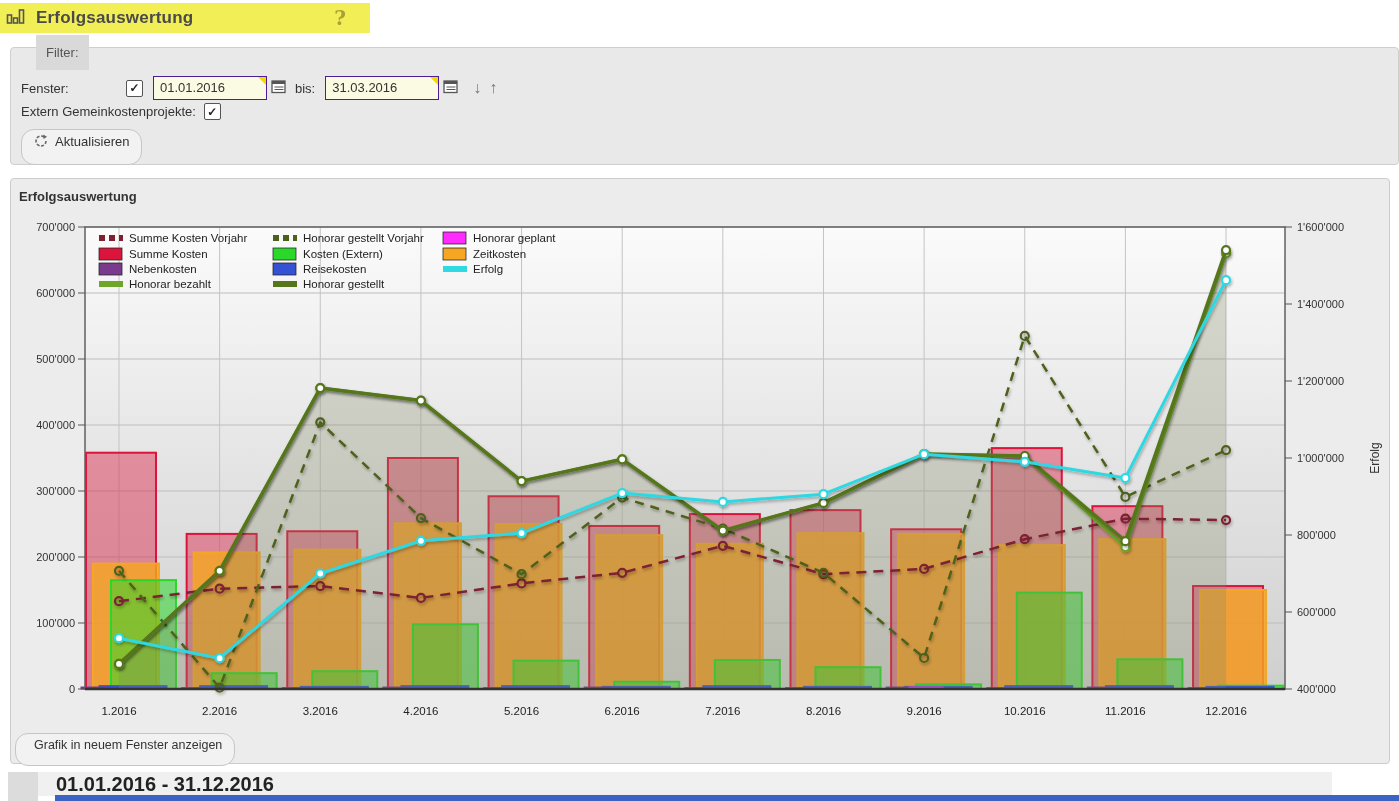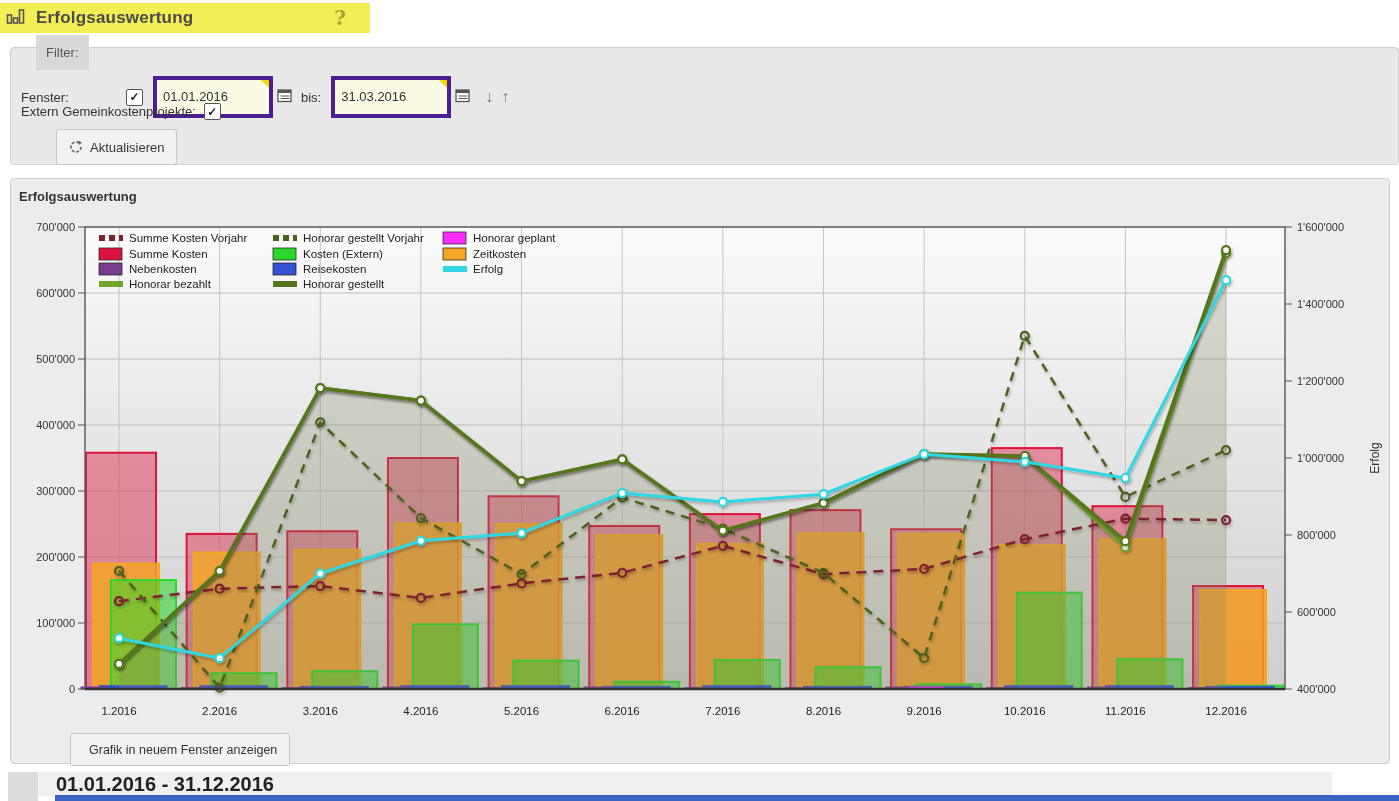--- a/index.html
+++ b/index.html
@@ -17,39 +17,39 @@
              border:1px solid #cfcfcf;border-radius:4px;}
   .filterbox .legendtab{position:absolute;left:25px;top:-13px;background:#d9d9d9;color:#555;
              font-size:13px;padding:10px 10px;}
   .frow{position:absolute;left:10px;display:flex;align-items:center;font-size:13px;color:#333;}
   .frow.r1{top:28px;}
   .frow.r2{top:55px;}
   .lbl-zeitraum{width:105px;display:inline-block;}
   .cbx{width:15px;height:15px;background:#fff;border:1px solid #555;border-radius:2px;
        display:inline-flex;align-items:center;justify-content:center;font-size:12px;
        font-weight:bold;color:#222;cursor:pointer;}
-  .datefield{position:relative;width:100px;height:20px;background:#fbfbe3;border:4px solid #4c1d95;
-             font-size:13px;color:#333;padding:7px 6px;line-height:19px;margin-left:10px;}
+  .datefield{position:relative;width:100px;height:20px;background:#fbfbe3;border:1px solid #4c1d95;
+             font-size:13px;color:#333;padding:1px 6px;line-height:19px;margin-left:10px;}
   .datefield .corner{position:absolute;right:0;top:0;width:0;height:0;
              border-top:8px solid #f5d800;border-left:8px solid transparent;}
   .calbtn{margin-left:4px;cursor:pointer;display:inline-block;}
   .bis{margin-left:8px;}
   .sortarrow{font-size:16px;color:#777;margin-left:14px;cursor:pointer;}
   .sortarrow.up{margin-left:8px;}
-  .btn{display:inline-flex;align-items:center;background:#f2f2f2;border:1px solid #c6c6c6;
-       border-radius:3px;font-size:13px;color:#333;padding:4px 12px;cursor:pointer;margin-left:35px;}
+  .btn{display:inline-flex;background:#f2f2f2;border:1px solid #c6c6c6;
+       border-radius:13px;font-size:13px;color:#333;padding:4px 12px;cursor:pointer;}
   .refreshbtn{position:absolute;left:10px;top:81px;height:26px;}
   .refreshbtn svg{margin-right:7px;}
   .keinecbx{margin-left:8px;}
   
   .chartpanel{position:absolute;left:10px;top:178px;width:1378px;height:584px;background:#ececec;
               border:1px solid #ccc;border-radius:4px;}
   .chartpanel .ctitle{position:absolute;left:8px;top:10px;font-size:13px;font-weight:bold;color:#333;}
   #chart-svg{position:absolute;left:0;top:32px;}
-  .openwin{position:absolute;left:24px;top:554px;height:23px;font-size:12.5px;z-index:5;padding-left:18px;}
+  .openwin{position:absolute;left:4px;top:554px;height:23px;font-size:12.5px;z-index:5;padding-left:18px;}
   
   .foot-gray{position:absolute;left:8px;top:772px;width:30px;height:29px;background:#dcdcdc;}
   .periodstrip{position:absolute;left:38px;top:772px;width:1294px;height:24px;background:#f0f0f0;
                display:flex;align-items:center;}
   .periodstrip span{margin-left:18px;font-size:20px;font-weight:bold;color:#222;}
   .bluestrip{position:absolute;left:55px;top:795px;width:1344px;height:6px;background:#3b63c4;}
 </style>
 </head>
 <body>
 

